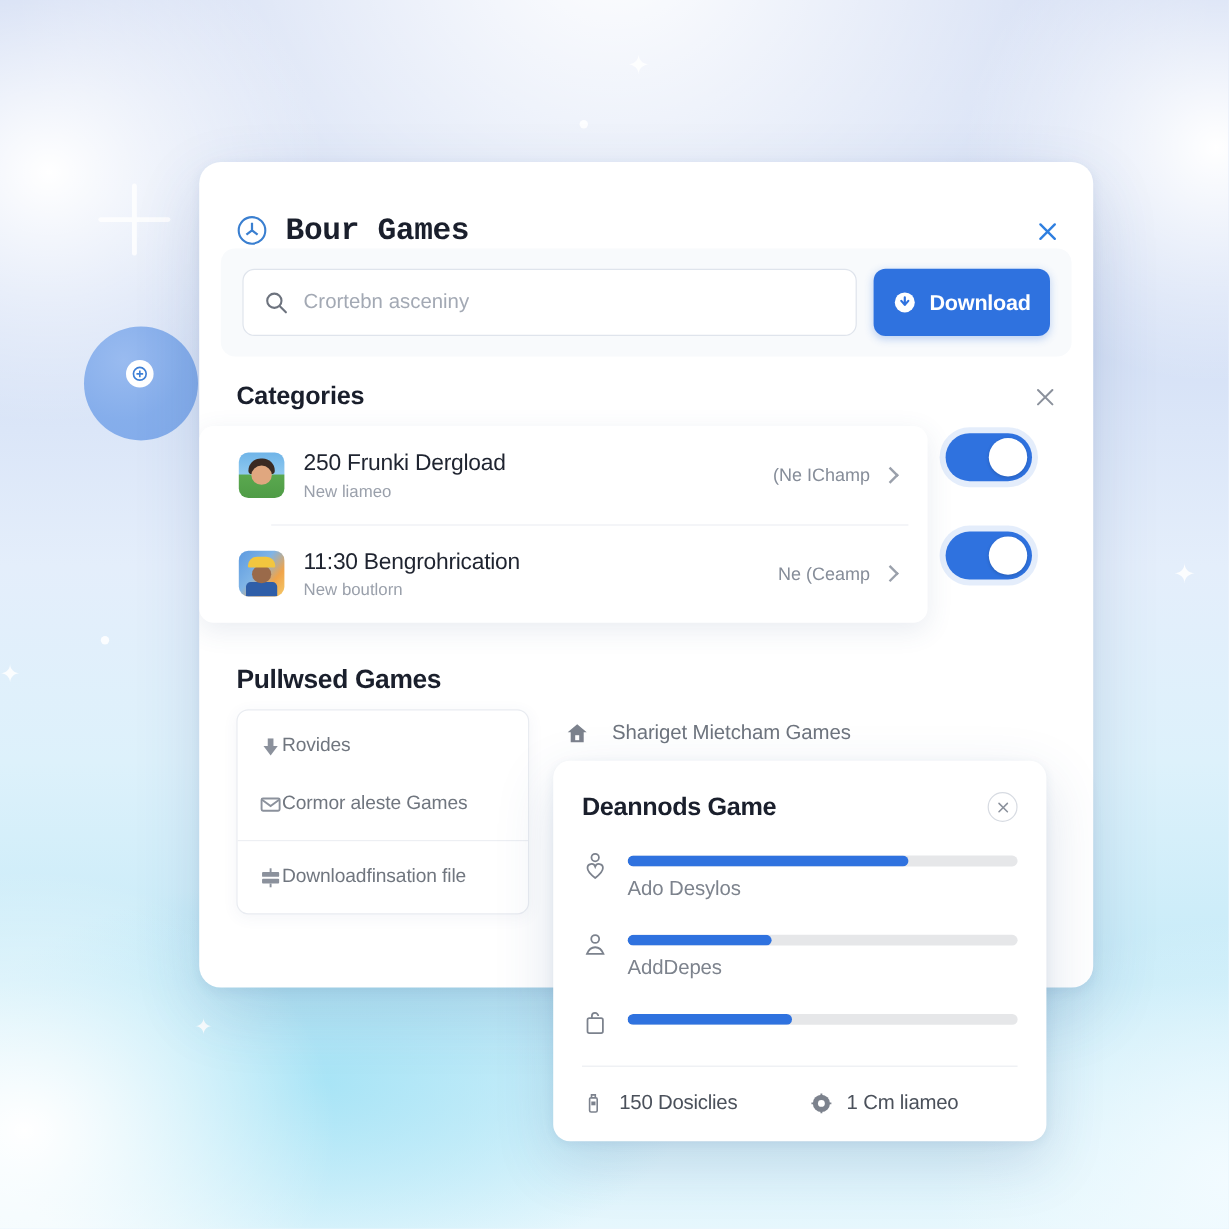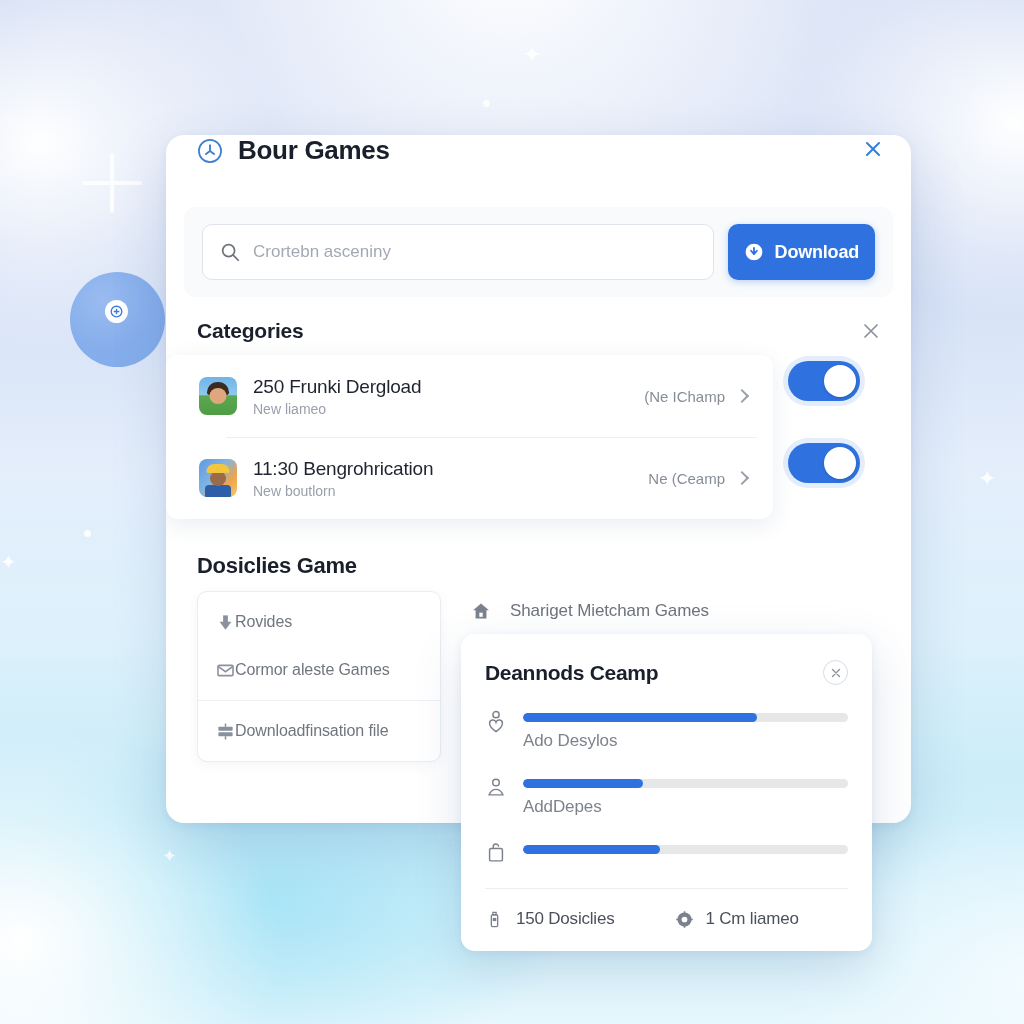--- a/index.html
+++ b/index.html
@@ -63,22 +63,23 @@
 
   
   #window {
     position:absolute; left:166px; top:135px; width:745px; height:688px;
     background:#ffffff; border-radius:18px;
     box-shadow:0 20px 55px rgba(56,86,140,.16), 0 3px 10px rgba(56,86,140,.08);
     z-index:2; overflow:hidden;
   }
 
   .win-header {
-    height:72px; display:flex; align-items:flex-start;
+    height:72px; display:flex; align-items:flex-end;
     padding:0 24px 0 30px;
+    font-family:Liberation Mono, monospace;
   }
   .brand { display:flex; align-items:center; gap:14px; }
   .brand-icon { width:28px; height:28px; flex:none; }
   .brand-title {
     font-size:26px; font-weight:700; color:#1a1f2c; letter-spacing:-.3px;
   }
   .win-close {
     margin-left:auto; width:28px; height:28px; color:#2f7fe0; cursor:pointer;
     display:flex; align-items:center; justify-content:center;
   }
@@ -317,21 +318,21 @@
         <div class="cat-sub">New boutlorn</div>
       </div>
       <div class="cat-meta">
         <span>Ne (Ceamp</span>
         <span class="chev"></span>
       </div>
     </div>
 
   </div>
 
-  <div class="feat-title">Dosiclies Game</div>
+  <div class="feat-title">Pullwsed Games</div>
   <div class="feat-body">
 
     <div class="menu-card">
       <div class="menu-group">
         <div class="menu-item">
           <span class="mi-ic">
             <svg viewBox="0 0 24 24" width="19" height="19" fill="currentColor">
               <rect x="9" y="3" width="6" height="9"></rect>
               <path d="M4.5 11h15L12 21z"></path>
             </svg>
@@ -380,21 +381,21 @@
 
 <div class="toggle" id="toggle-1">
   <div class="knob"></div>
 </div>
 <div class="toggle" id="toggle-2">
   <div class="knob"></div>
 </div>
 
 <div id="stats-card">
   <div class="sc-head">
-    <div class="sc-title">Deannods Ceamp</div>
+    <div class="sc-title">Deannods Game</div>
     <div class="sc-close">
       <svg viewBox="0 0 24 24" width="14" height="14" fill="none" stroke="currentColor" stroke-width="2.2" stroke-linecap="round">
         <path d="M6 6l12 12M18 6L6 18"></path>
       </svg>
     </div>
   </div>
 
   <div class="stat-row">
     <span class="st-ic">
       <svg viewBox="0 0 24 26" width="22" height="26" fill="none" stroke="currentColor" stroke-width="1.6">

